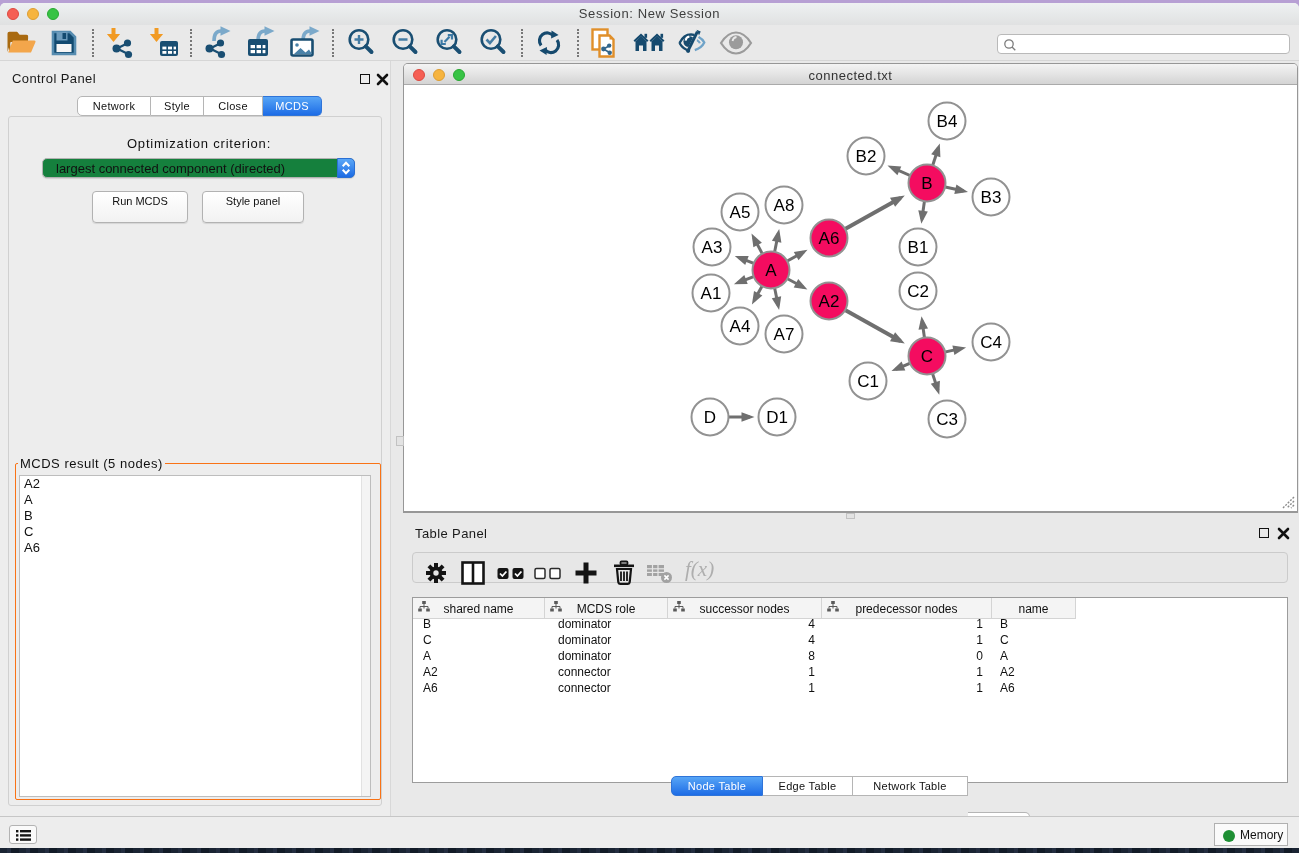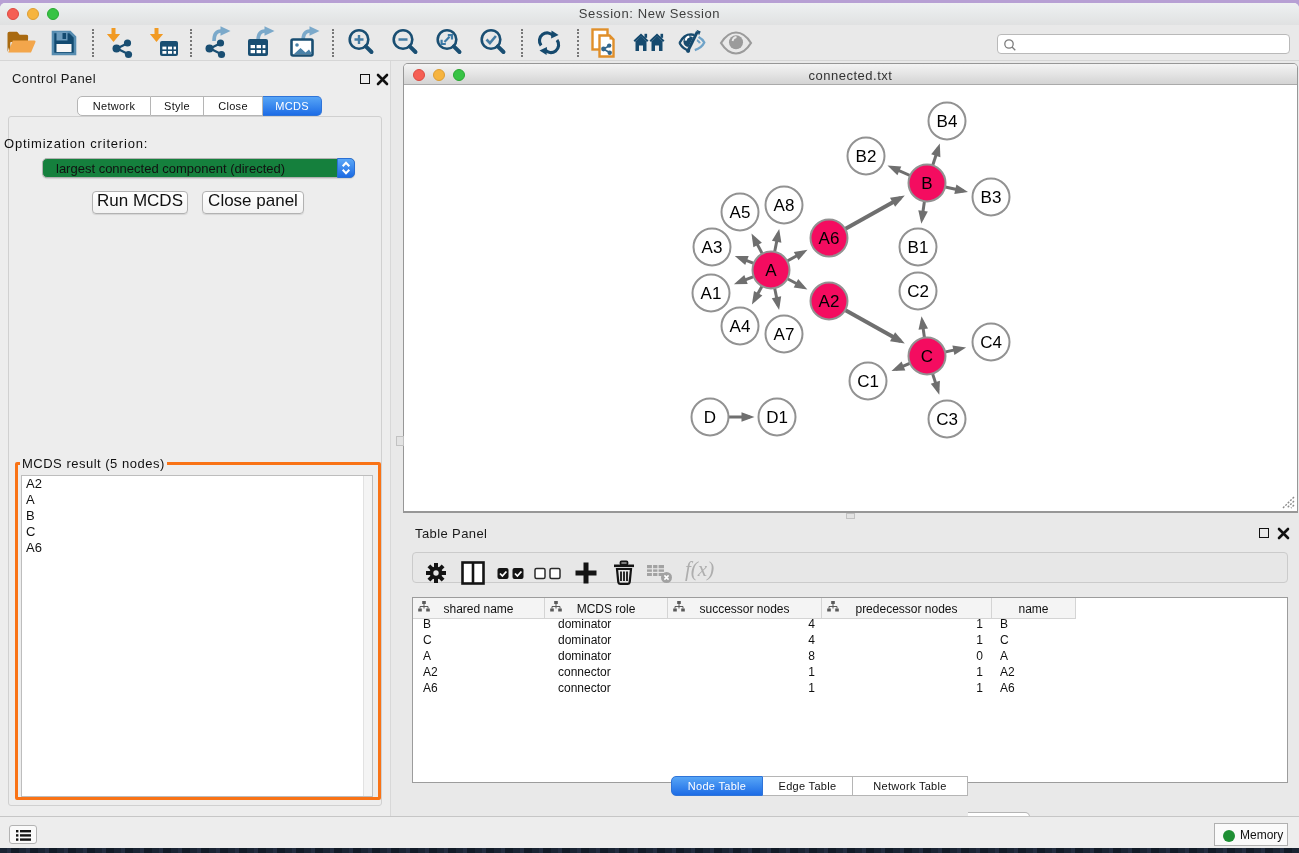--- a/index.html
+++ b/index.html
@@ -21,23 +21,23 @@
 #ctrl-divider { position:absolute; left:390px; top:0; width:1px; height:100%; background:#d8d8d8; }
 #rightarea { position:absolute; left:391px; top:0; width:908px; height:100%; background:#e9e9e9; }
 #statusbar { position:absolute; left:0; top:813px; width:100%; height:32px; background:#ededed; border-top:1px solid #c6c6c6; }
 #deskbottom { position:absolute; left:0; top:848px; width:1299px; height:5px;
   background:repeating-linear-gradient(90deg,#1a2433 0 7px,#232d40 7px 11px,#121b27 11px 19px); }
 .tabrow { display:flex; }
 .tab { height:20px; background:#fff; border:1px solid #b5b5b5; border-left-width:0; font-size:11px; color:#111;
   text-align:center; line-height:19px; letter-spacing:0.3px; }
 .tabrow .tab:first-child { border-left-width:1px; }
 .tabsel { background:linear-gradient(#57a5f6,#1d6ce6); color:#fff; border-color:#2f74d8; }
-.btn { height:23px; background:linear-gradient(#ffffff,#f2f2f2); border:1px solid #b2b2b2; border-radius:4px;
-  font-size:17px; color:#111; text-align:center; line-height:18px; box-shadow:0 1px 1px rgba(0,0,0,0.1); }
-#mcdsbox { left:15px; top:395px; width:366px; height:344px; border:3px solid #f97316; border-radius:2px; background:#ededed; padding:0; }
+.btn { height:32px; background:linear-gradient(#ffffff,#f2f2f2); border:1px solid #b2b2b2; border-radius:4px;
+  font-size:11px; color:#111; text-align:center; line-height:18px; box-shadow:0 1px 1px rgba(0,0,0,0.1); }
+#mcdsbox { left:15px; top:395px; width:366px; height:344px; border:1px solid #f97316; border-radius:2px; background:#ededed; padding:0; }
 #mcdsbox legend { font-size:13px; color:#111; margin-left:2px; padding:0 2px; letter-spacing:0.5px; }
 #mcdslist { position:absolute; left:3px; top:4px; width:352px; height:322px; background:#fff; border:1px solid #bdbdbd; font-size:13px; color:#111; }
 #mcdslist > div { height:16px; line-height:16px; padding-left:4px; }
 #mcdssb { position:absolute !important; right:0; top:0; width:9px; height:100% !important; background:#f4f4f4; border-left:1px solid #e2e2e2; padding:0 !important; }
 #frame { position:absolute; left:12px; top:2px; width:895px; height:450px; border:1px solid #979797; border-bottom-width:2px; border-radius:5px 5px 0 0; background:#fff; }
 #frametitle { position:absolute; left:0; top:0; width:100%; height:21px; background:linear-gradient(#f4f4f4,#d4d4d4); border-bottom:1px solid #aaa; border-radius:4px 4px 0 0; }
 #frametitle .ttl { position:absolute; width:100%; top:4px; text-align:center; font-size:13px; color:#333; letter-spacing:0.5px; }
 #canvas { position:absolute; left:0; top:21px; width:893px; height:426px; background:#fff; overflow:hidden; }
 #tptoolbar { left:21px; top:491px; width:876px; height:31px; background:#e7e7e7; border:1px solid #cbcbcb; border-radius:4px; }
 #tptable { left:21px; top:536px; width:876px; height:186px; background:#fff; border:1px solid #9c9c9c; font-size:12px; color:#111; }
@@ -225,32 +225,32 @@
       <svg class="abs" style="left:376px;top:12px" width="13" height="13" viewBox="0 0 13 13">
         <path d="M2 2 L11 11 M11 2 L2 11" stroke="#111" stroke-width="2.6" stroke-linecap="round"></path>
       </svg>
       <div class="abs" style="left:8px;top:55px;width:374px;height:690px;border:1px solid #d0d0d0;border-radius:3px;background:#ededed;"></div>
       <div class="tabrow abs" style="left:77px;top:35px;">
         <div class="tab" style="width:74px;border-radius:5px 0 0 5px;">Network</div>
           <div class="tab" style="width:53px;">Style</div>
           <div class="tab" style="width:59px;">Close</div>
           <div class="tab tabsel" style="width:59px;border-radius:0 5px 5px 0;">MCDS</div>
       </div>
-      <div class="abs" style="left:4px;top:75px;width:390px;text-align:left;font-size:13px;color:#111;letter-spacing:0.8px;">Optimization criterion:</div>
+      <div class="abs" style="left:4px;top:75px;width:390px;text-align:center;font-size:13px;color:#111;letter-spacing:0.8px;">Optimization criterion:</div>
       <div class="abs" style="left:42px;top:97px;width:313px;height:20px;background:#15803d;border:1px solid #b2b2b2;border-radius:5px;box-shadow:0 1px 1px rgba(0,0,0,0.12);">
         <div class="abs" style="left:13px;top:2px;font-size:13px;color:#111;">largest connected component (directed)</div>
         <div class="abs" style="right:-1px;top:-1px;width:18px;height:20px;border-radius:0 5px 5px 0;background:linear-gradient(#5ba7f7,#1c6be4);border:1px solid #2a6fd4;">
           <svg width="16" height="18" viewBox="0 0 16 18">
             <path d="M4.7 7.2 L8 3.8 L11.3 7.2" fill="none" stroke="#fff" stroke-width="2"></path>
             <path d="M4.7 10.8 L8 14.2 L11.3 10.8" fill="none" stroke="#fff" stroke-width="2"></path>
           </svg>
         </div>
       </div>
       <div class="btn abs" style="left:92px;top:130px;width:96px;">Run MCDS</div>
-      <div class="btn abs" style="left:202px;top:130px;width:102px;">Close panel</div>
+      <div class="btn abs" style="left:202px;top:130px;width:102px;">Style panel</div>
       <fieldset class="abs" id="mcdsbox">
         <legend>MCDS result (5 nodes)</legend>
         <div id="mcdslist">
           <div>A2</div>
             <div>A</div>
             <div>B</div>
             <div>C</div>
             <div>A6</div>
           <div id="mcdssb"></div>
         </div>

